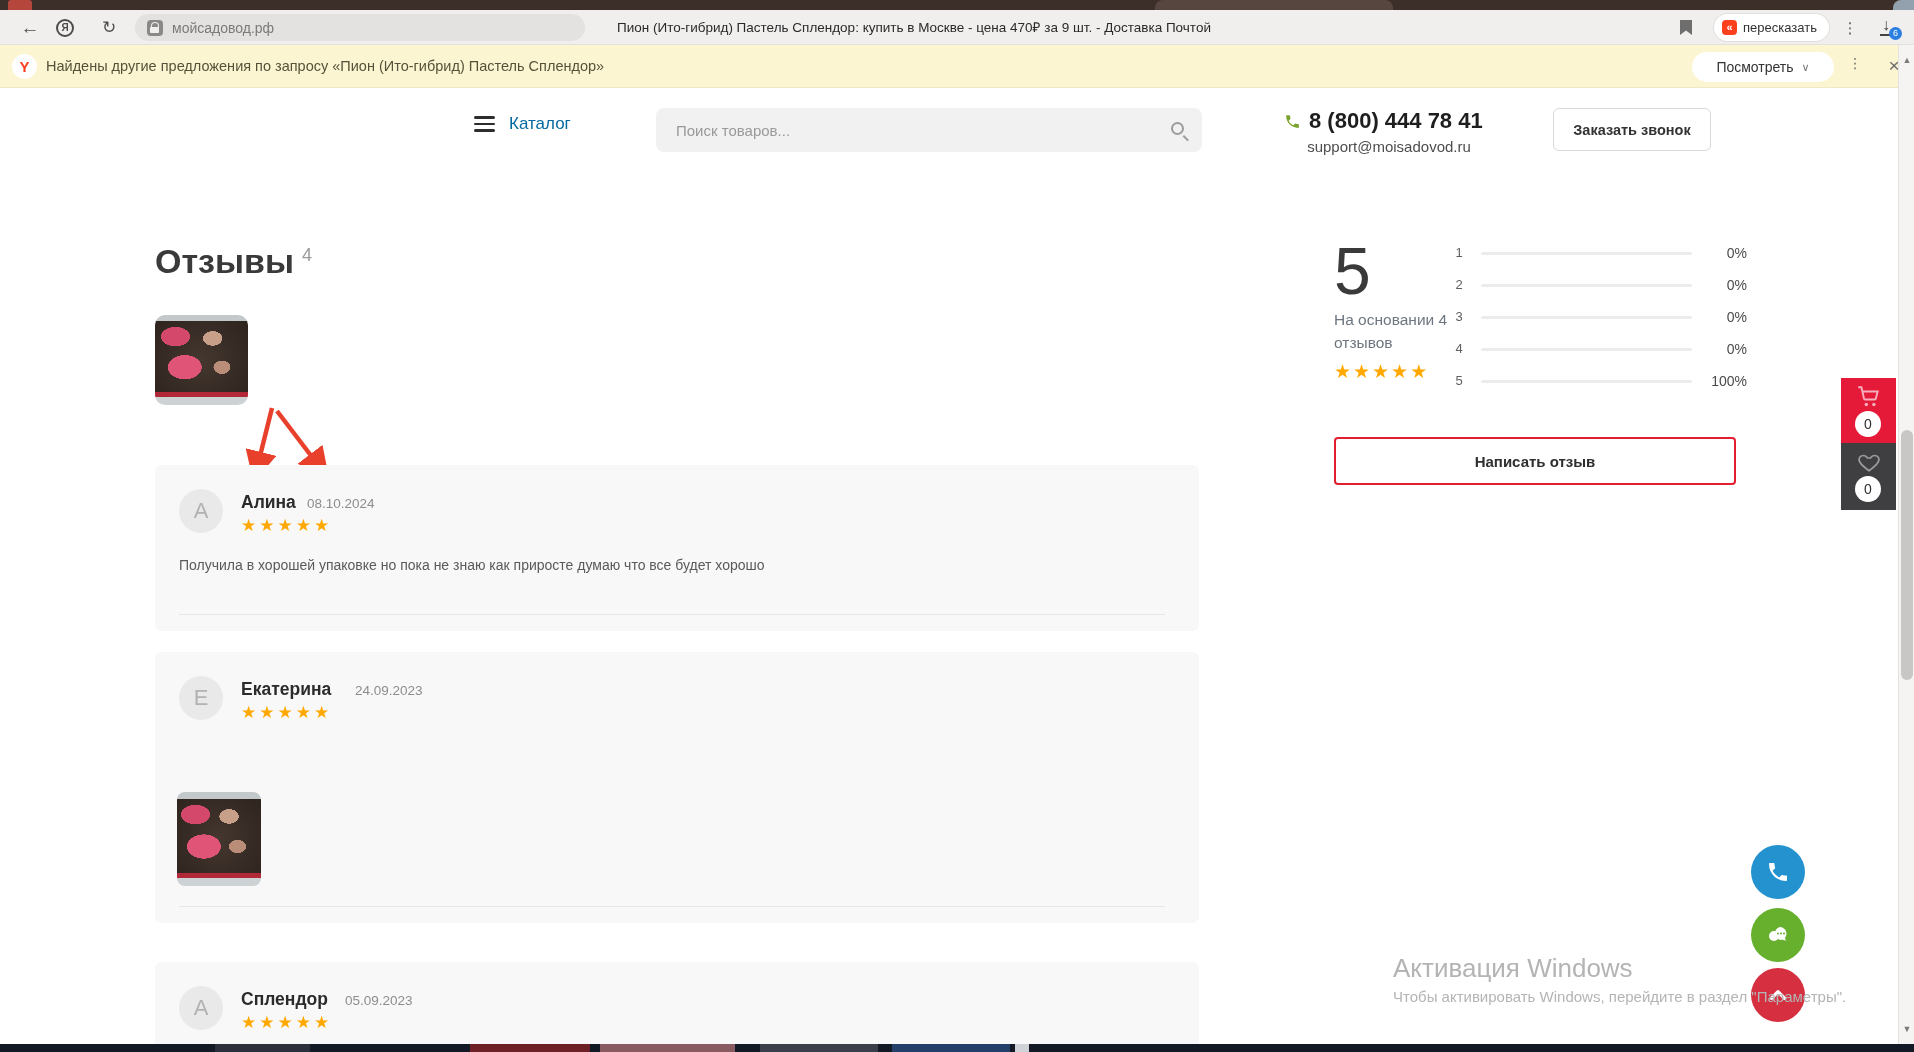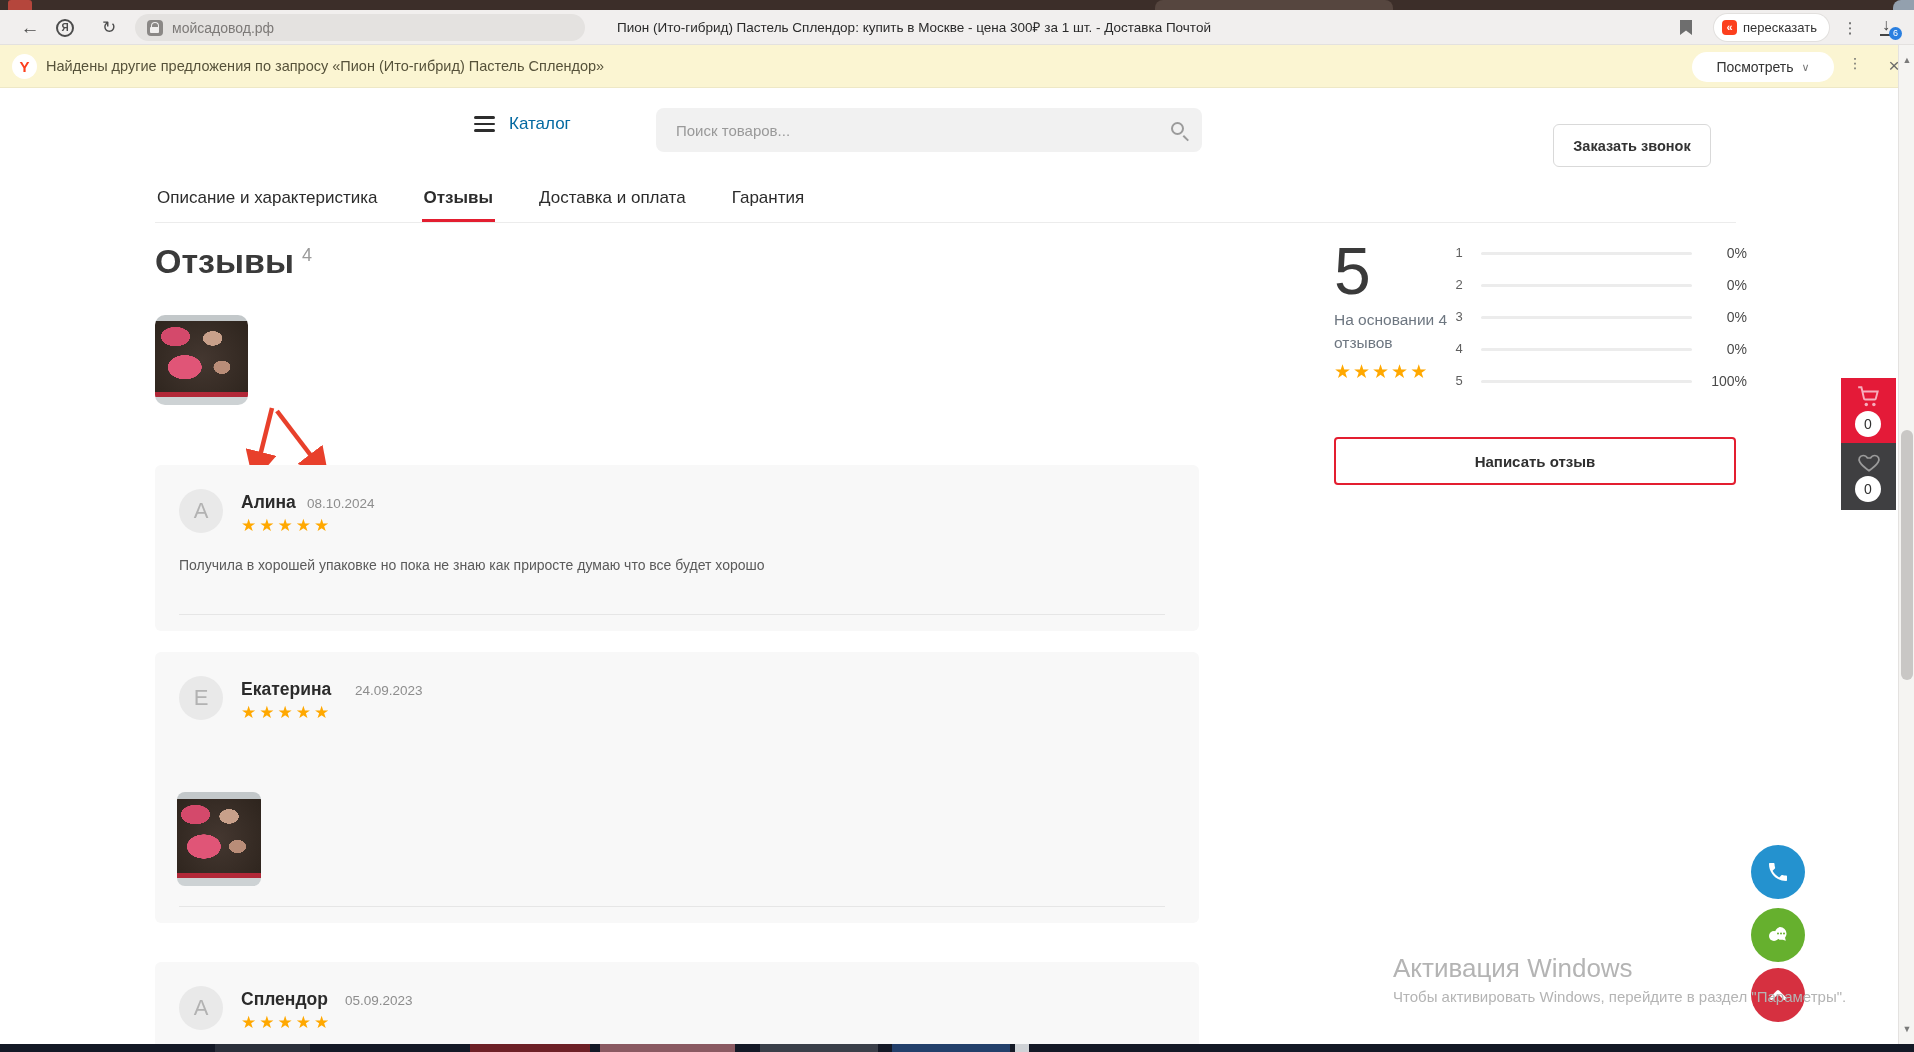--- a/index.html
+++ b/index.html
@@ -52,21 +52,21 @@
   .catalog-label { font-size:17px; color:#0369a1; }
   .searchbox { position:absolute; left:656px; top:20px; width:546px; height:44px; background:#f1f1f1; border-radius:8px; }
   .searchbox input { position:absolute; left:0; top:0; width:100%; height:100%; background:transparent; border:none; outline:none; padding:0 50px 0 20px; font-size:15px; color:#333; font-family:"Liberation Sans",sans-serif; }
   .searchbox input::placeholder { color:#999; }
   .mag { position:absolute; right:18px; top:14px; width:13px; height:13px; border:2px solid #9b9b9b; border-radius:50%; cursor:pointer; }
   .mag::after { content:""; position:absolute; left:11px; top:11px; width:7px; height:2px; background:#9b9b9b; transform:rotate(45deg); transform-origin:0 0; }
   .phoneblock { position:absolute; left:1284px; top:20px; width:210px; text-align:center; }
   .phone-row { display:flex; align-items:center; gap:8px; }
   .phone-num { font-size:22px; font-weight:bold; color:#1e1e1e; white-space:nowrap; cursor:pointer; }
   .email { margin-top:4px; font-size:15px; color:#4e4e4e; cursor:pointer; }
-  .callback { position:absolute; left:1553px; top:20px; width:158px; height:43px; border:1px solid #d9d9d9; border-radius:6px; background:#fff; font-size:14.5px; font-weight:bold; color:#333; display:flex; align-items:center; justify-content:center; cursor:pointer;margin-top:16px; }
+  .callback { position:absolute; left:1553px; top:20px; width:158px; height:43px; border:1px solid #d9d9d9; border-radius:6px; background:#fff; font-size:14.5px; font-weight:bold; color:#333; display:flex; align-items:center; justify-content:center; cursor:pointer; }
 
   
   .tabsnav { position:absolute; left:155px; top:180px; width:1581px; height:43px; border-bottom:1px solid #ececec; display:flex; gap:42px; }
   .tabitem { font-size:17px; color:#2c2c2c; padding:8px 2px 12px; cursor:pointer; white-space:nowrap; }
   .tabitem.active { font-weight:bold; border-bottom:3px solid var(--accent_red); }
 
   
   .h1 { position:absolute; left:155px; top:242px; font-size:34px; font-weight:600; color:#3a3a3a; }
   .h1 sup { font-size:18px; color:#9a9a9a; font-weight:normal; margin-left:8px; }
 
@@ -144,21 +144,21 @@
   <div class="toolbar">
     <div class="tb-ic back-ic">←</div>
     <div class="tb-ic ybrowser">
         <span class="ring">Я</span>
       </div>
     <div class="tb-ic refresh-ic">↻</div>
     <div class="urlbox">
       <span class="lock"></span>
       <span class="urltext">мойсадовод.рф</span>
     </div>
-    <div class="tabtitle">Пион (Ито-гибрид) Пастель Сплендор: купить в Москве - цена 300₽ за 1 шт. - Доставка Почтой</div>
+    <div class="tabtitle">Пион (Ито-гибрид) Пастель Сплендор: купить в Москве - цена 470₽ за 9 шт. - Доставка Почтой</div>
     <div class="bookmark-ic"></div>
     <div class="retell">
       <span class="ric">«</span>
       <span>пересказать</span>
     </div>
     <div class="kebab">⋮</div>
     <div class="dl">
       <span class="arr">↓</span>
       <span class="base"></span>
       <span class="badge">6</span>
@@ -182,29 +182,32 @@
           <span></span>
           <span></span>
           <span></span>
         </span>
       <span class="catalog-label">Каталог</span>
     </div>
     <div class="searchbox">
       <input type="text" placeholder="Поиск товаров..." style="">
       <span class="mag"></span>
     </div>
+    <div class="phoneblock">
+      <div class="phone-row">
+        <svg width="17" height="17" viewBox="0 0 24 24">
+          <path d="M6.6 10.8c1.4 2.8 3.8 5.1 6.6 6.6l2.2-2.2c.3-.3.7-.4 1-.2 1.1.4 2.3.6 3.6.6.6 0 1 .4 1 1V20c0 .6-.4 1-1 1C10.6 21 3 13.4 3 4c0-.6.4-1 1-1h3.5c.6 0 1 .4 1 1 0 1.2.2 2.4.6 3.6.1.3 0 .7-.2 1l-2.3 2.2z" fill="#7aa32a"></path>
+        </svg>
+        <span class="phone-num">8 (800) 444 78 41</span>
+      </div>
+      <div class="email">support@moisadovod.ru</div>
+    </div>
     <div class="callback">Заказать звонок</div>
   </div>
 
-  <div class="tabsnav">
-    <div class="tabitem">Описание и характеристика</div>
-    <div class="tabitem active">Отзывы</div>
-    <div class="tabitem">Доставка и оплата</div>
-    <div class="tabitem">Гарантия</div>
-  </div>
 
   <div class="h1">
     <span>Отзывы</span><sup>4</sup>
   </div>
   <div class="rphoto photo1"></div>
   <svg class="arrows" viewBox="0 0 130 100">
     <defs>
       <marker id="ah" markerWidth="7" markerHeight="7" refX="5.5" refY="3.5" orient="auto">
         <polygon points="0 0, 7 3.5, 0 7" fill="#e8402b"></polygon>
       </marker>

